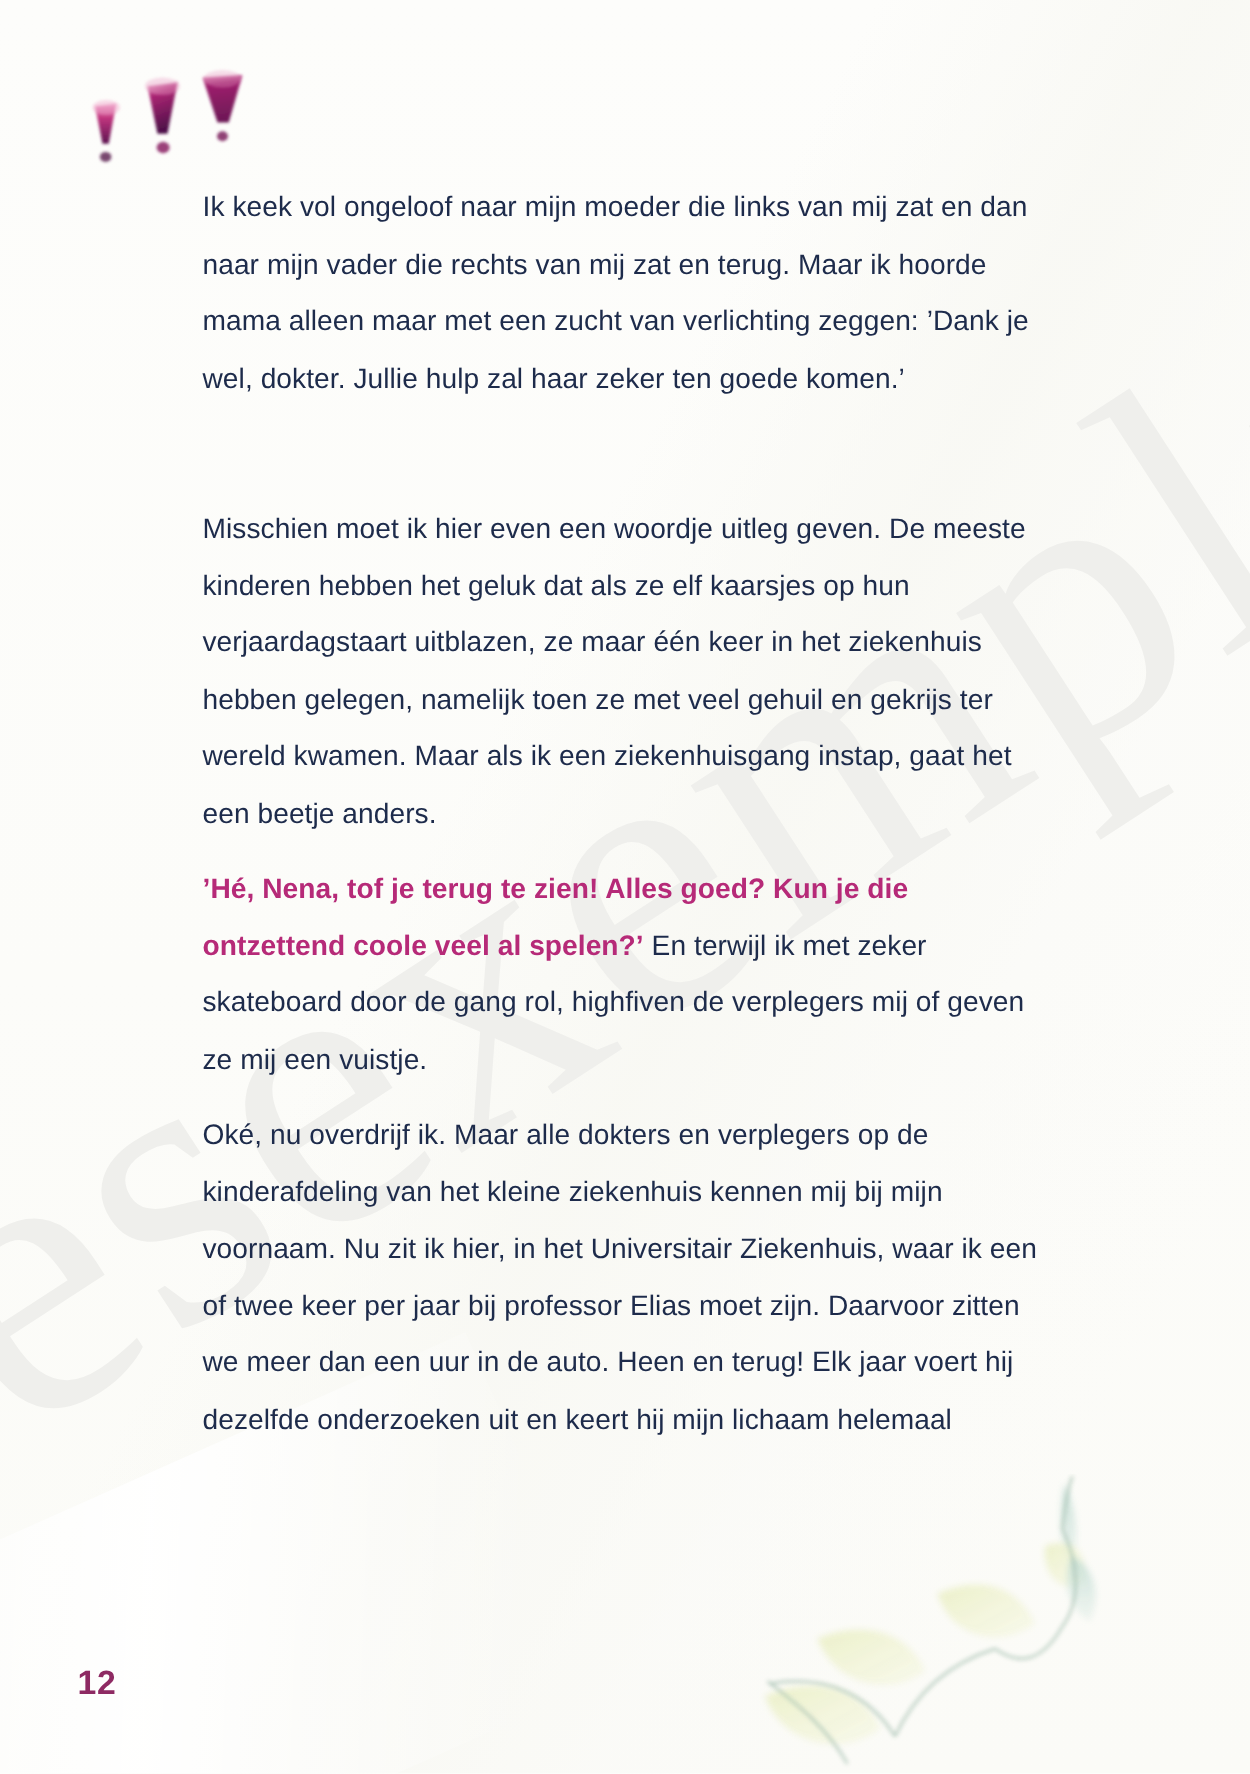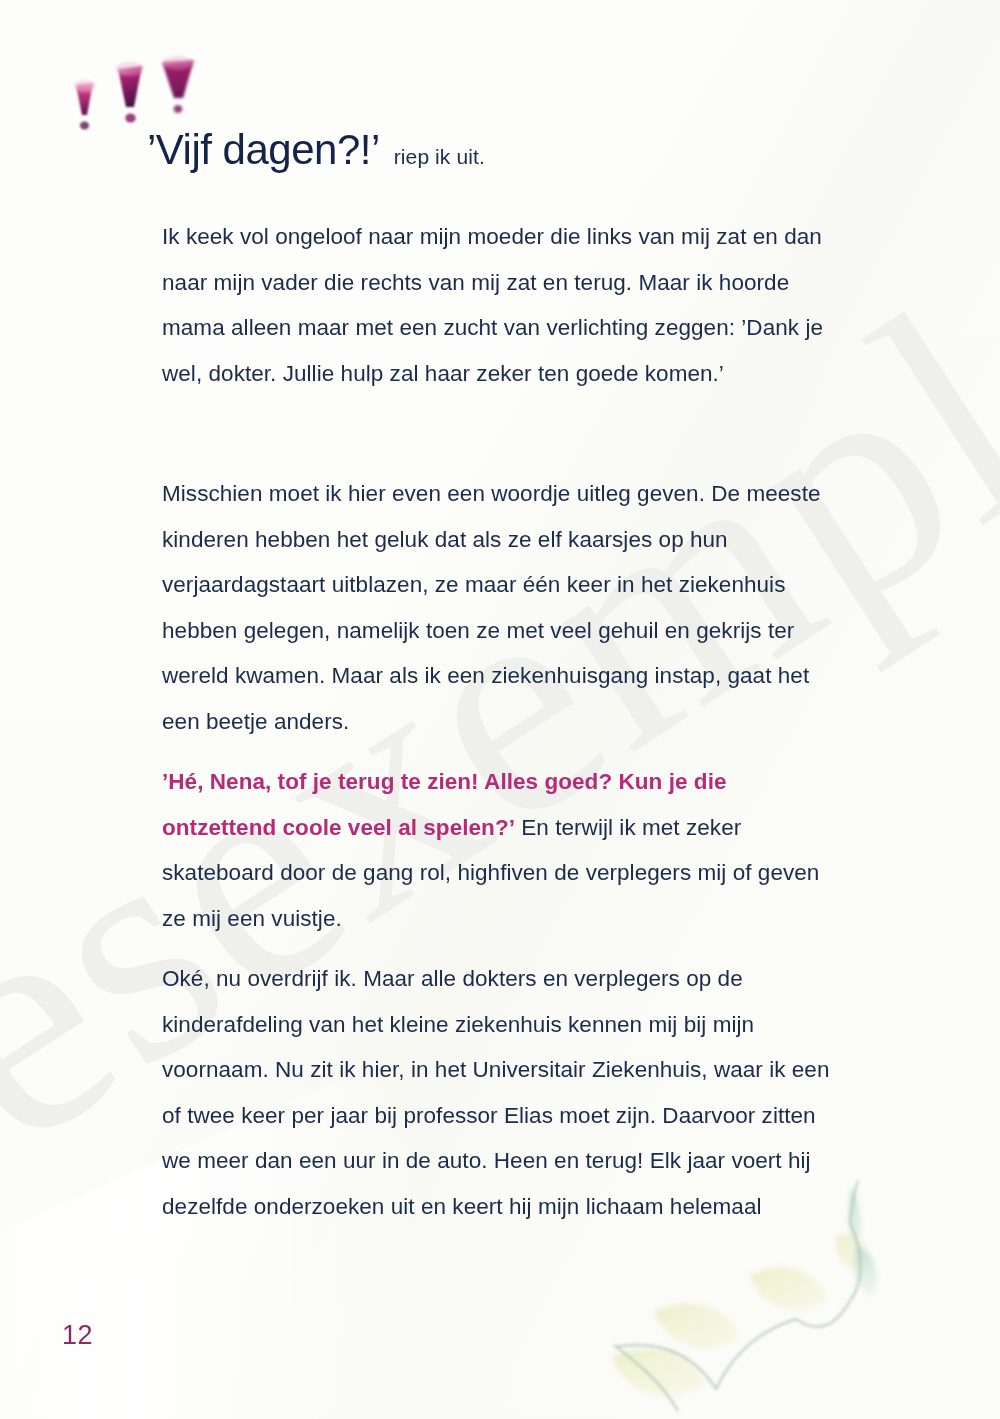--- a/index.html
+++ b/index.html
@@ -139,23 +139,23 @@
 
   .emph {
     color: #b62a78;
     font-weight: 700;
   }
 
   
   .page-number {
     position: absolute;
     left: 62px;
-    bottom: 68px;
+    bottom: 57px;
     font-size: 27px;
-    font-weight: 400;
+    font-weight: 700;
     color: #8e2a63;
     letter-spacing: 0.5px;
     z-index: 4;
   }
 </style>
 </head>
 <body>
 
 <div class="page">
 
@@ -245,24 +245,20 @@
         <path d="M116 210 C132 176 158 152 196 140"></path>
         <path d="M196 140 C216 154 234 150 250 122"></path>
         <path d="M250 122 C266 100 262 70 250 44"></path>
         <path d="M250 44 C252 26 254 12 258 2"></path>
       </g>
     </svg>
   </div>
 
   <div class="content">
 
-    <div class="headline-row">
-      <h1 class="headline">’Vijf dagen?!’</h1>
-      <span class="headline-sub">riep ik uit.</span>
-    </div>
 
     <div class="body-text">
 
       <p>
         <span>Ik keek vol ongeloof naar mijn moeder die links van mij zat en dan naar mijn vader die rechts van mij zat en terug. Maar ik hoorde mama alleen maar met een zucht van verlichting zeggen: ’Dank je wel, dokter. Jullie hulp zal haar zeker ten goede komen.’</span>
       </p>
 
       <div class="spacer-para"></div>
 
       <p>

